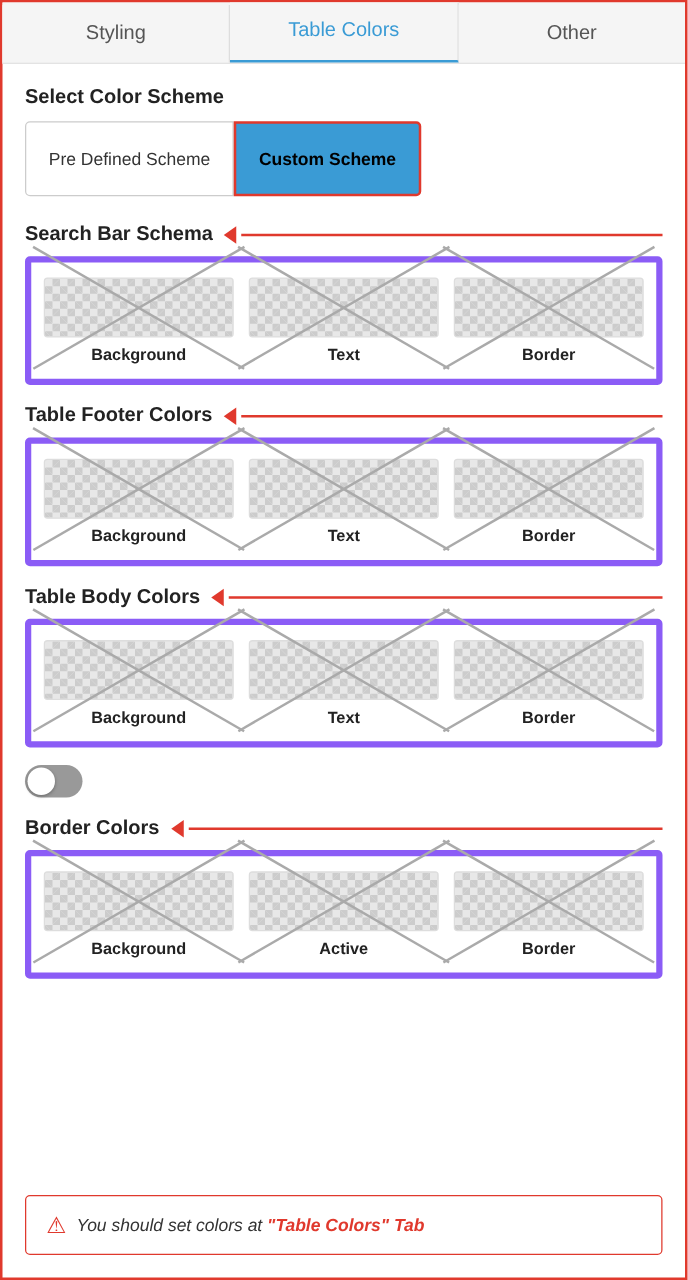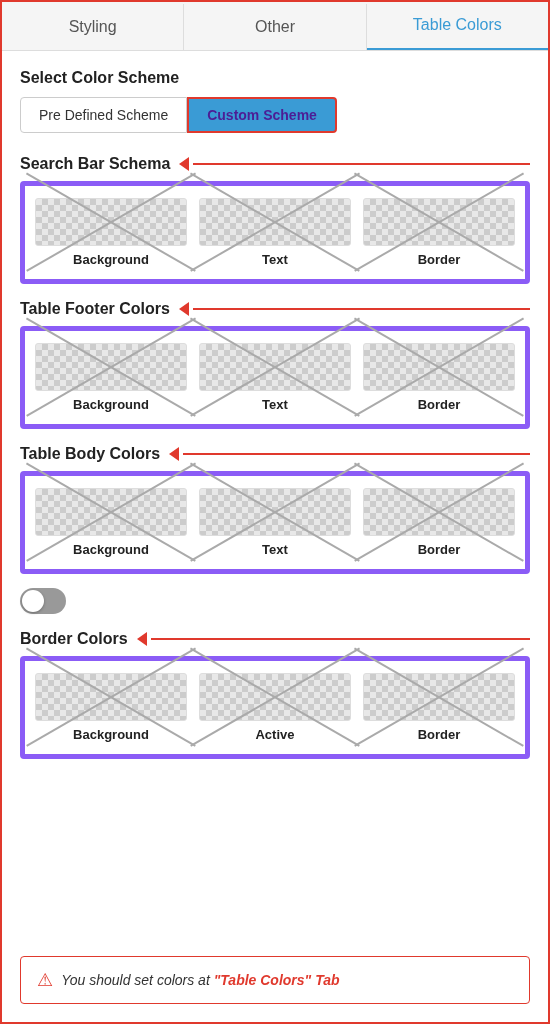--- a/index.html
+++ b/index.html
@@ -61,30 +61,30 @@
       margin-bottom: 10px;
     }
 
     
     .color-scheme-row {
       display: flex;
       gap: 0;
       margin-bottom: 22px;
     }
     .scheme-btn {
-      padding: 8px 18px;
+      padding: 20px 18px;
       font-size: 14px;
       cursor: pointer;
       border: 1px solid #ccc;
       background: #fff;
       color: #333;
     }
     .scheme-btn.selected {
       background: #3a9bd5;
-      color: #4c1d95;
+      color: #000000;
       border: 2px solid #e0392d;
       font-weight: 600;
     }
     .scheme-btn:first-child {
       border-radius: 4px 0 0 4px;
     }
     .scheme-btn:last-child {
       border-radius: 0 4px 4px 0;
     }
 
@@ -246,25 +246,25 @@
   </style>
 </head>
 <body>
 
 <div class="container">
 
   <div class="tabs">
     <div class="tab">
       <span>Styling</span>
     </div>
+    <div class="tab active">
+      <span>Table Colors</span>
+    </div>
     <div class="tab">
       <span>Other</span>
-    </div>
-    <div class="tab active">
-      <span>Table Colors</span>
     </div>
   </div>
 
   <div class="content">
 
     <div class="section-title">Select Color Scheme</div>
     <div class="color-scheme-row">
       <button class="scheme-btn">Pre Defined Scheme</button>
       <button class="scheme-btn selected">Custom Scheme</button>
     </div>

